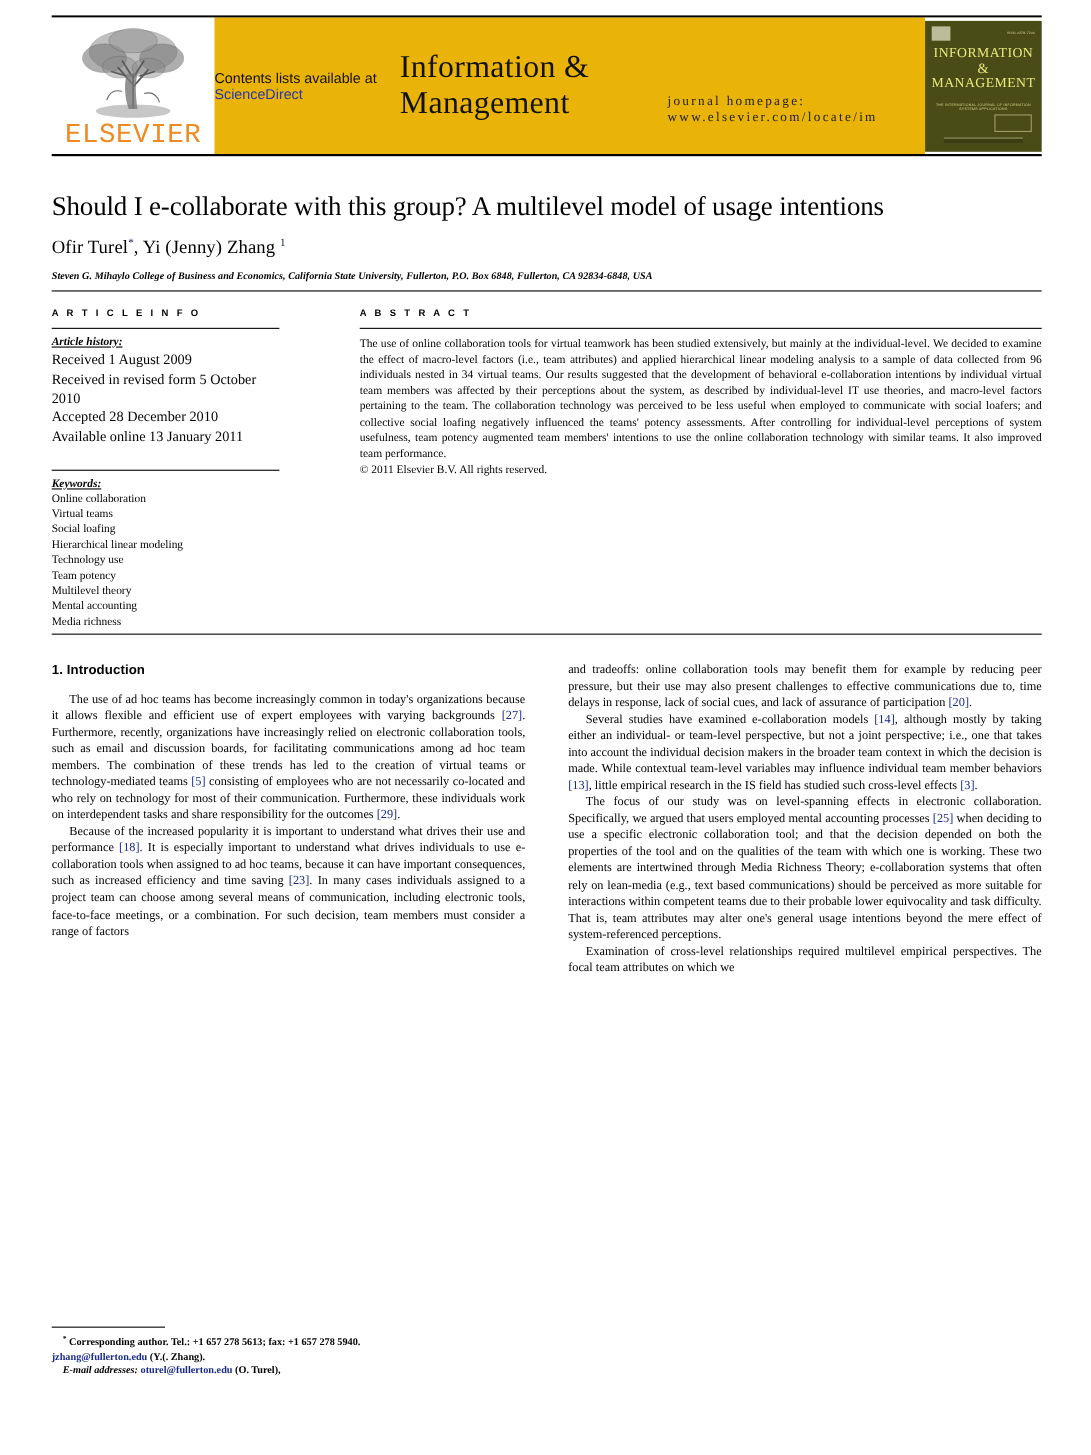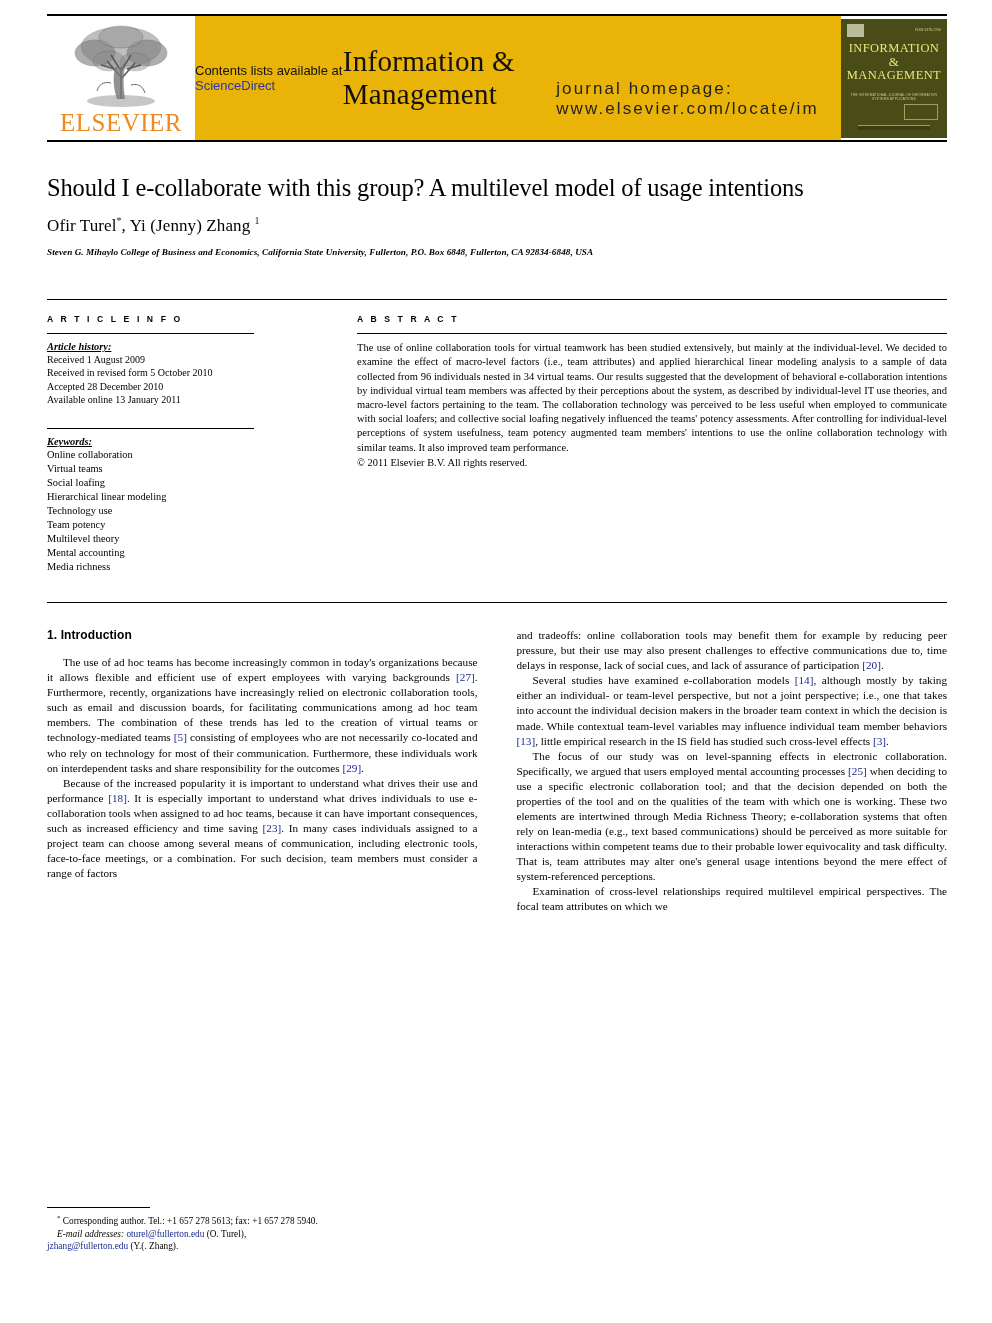--- a/index.html
+++ b/index.html
@@ -41,21 +41,21 @@
     flex: 0 0 148px;
     display: flex;
     flex-direction: column;
     align-items: center;
     justify-content: flex-start;
     padding-top: 5px;
     background: #ffffff;
   }
   .tree-svg { display:block; }
   .elsevier-word {
-    font-family: Liberation Serif, serif;
+    font-family: Liberation Mono, monospace;
     font-size: 25px;
     letter-spacing: 0.5px;
     color: #ED8B22;
     line-height: 1;
     margin-top: 1px;
   }
   .center-block {
     flex: 1 1 auto;
     background: #eab308;
     display: flex;
@@ -70,22 +70,22 @@
     color: #111;
   }
   .sd-link { color: #2b36a8; }
   .journal-name {
     font-family: "Liberation Serif", serif;
     font-size: 29px;
     color: #111;
     letter-spacing: 0.3px;
   }
   .homepage-line {
-    font-family: Liberation Sans, sans-serif;
-    font-size: 17px;
+    font-family: Liberation Serif, serif;
+    font-size: 12px;
     letter-spacing: 2.1px;
     color: #222;
     margin-top: 43px;
   }
   .cover-block {
     flex: 0 0 106px;
     width: 106px;
     display: flex;
     align-items: center;
     justify-content: center;
@@ -156,44 +156,43 @@
     font-family: "Liberation Serif", serif;
     font-style: italic;
     font-size: 9.2px;
     margin-top: 11px;
     letter-spacing: 0.05px;
     font-weight: bold;
   }
 
   
   .band {
-    margin: 42px 45px 0 47px;
+    margin: 8px 45px 0 47px;
     border-top: 1.1px solid #000;
     border-bottom: 1.1px solid #000;
     display: flex;
-    padding: 14px 0 28px 0;
+    padding: 14px 0 3px 0;
     min-height: 252px;
-    gap: 30px;
   }
   .col-info { flex: 0 0 237px; padding-right: 30px; }
   .col-abs  { flex: 1 1 auto; padding-left: 43px; }
   .sec-label {
     font-family: "Liberation Sans", sans-serif;
     font-size: 8.6px;
     font-weight: bold;
     letter-spacing: 2.6px;
     margin-bottom: 9px;
   }
   .rule { border-top: 1px solid #000; margin: 0 0 7px 0; }
   .info-title {
     font-style: italic; font-weight: bold; font-size: 10.4px;
     margin-bottom: 1px;
     text-decoration: underline;
   }
-  .info-line { font-size: 10px; line-height: 1.33; }
+  .info-line { font-size: 13px; line-height: 1.33; }
   .kw-block { margin-top: 22px; }
   .kw-line { font-size: 10.4px; line-height: 1.345; }
   .abstract-text {
     font-size: 10.5px;
     line-height: 1.355;
     text-align: justify;
     margin: 0;
   }
   .copyright {
     font-size: 10.4px;
@@ -228,21 +227,21 @@
   .lnk { color: #1a2a8c; }
 
   
   .footnotes {
     position: absolute;
     left: 47px;
     bottom: 84px;
     width: 420px;
   }
   .fn-rule { width: 103px; border-top: 1px solid #000; margin-bottom: 6px; }
-  .fn-line { font-size: 9.3px; line-height: 1.37; }
+  .fn-line { font-size: 9.3px; line-height: 1.37; font-weight: bold; }
   .fn-line .ital { font-style: italic; }
   .fn-indent { padding-left: 10px; }
   .fn-sup { font-size: 7px; vertical-align: super; }
 
   .imprint {
     position: absolute;
     left: 47px;
     bottom: 32px;
     width: 430px;
     font-size: 10.2px;
@@ -365,23 +364,23 @@
       <p class="para">Examination of cross-level relationships required multilevel empirical perspectives. The focal team attributes on which we</p>
     </div>
   </div>
 
   <div class="footnotes">
     <div class="fn-rule"></div>
     <div class="fn-line fn-indent">
       <span class="fn-sup">*</span>
       <span>Corresponding author. Tel.: +1 657 278 5613; fax: +1 657 278 5940.</span>
     </div>
+    <div class="fn-line">
+      <a class="lnk">jzhang@fullerton.edu</a><span> (Y.(. Zhang).</span>
+    </div>
     <div class="fn-line fn-indent">
       <span class="ital">E-mail addresses:</span>
       <a class="lnk">oturel@fullerton.edu</a><span> (O. Turel),</span>
     </div>
-    <div class="fn-line">
-      <a class="lnk">jzhang@fullerton.edu</a><span> (Y.(. Zhang).</span>
-    </div>
   </div>
 
 
 </div>
 
 </body></html>

